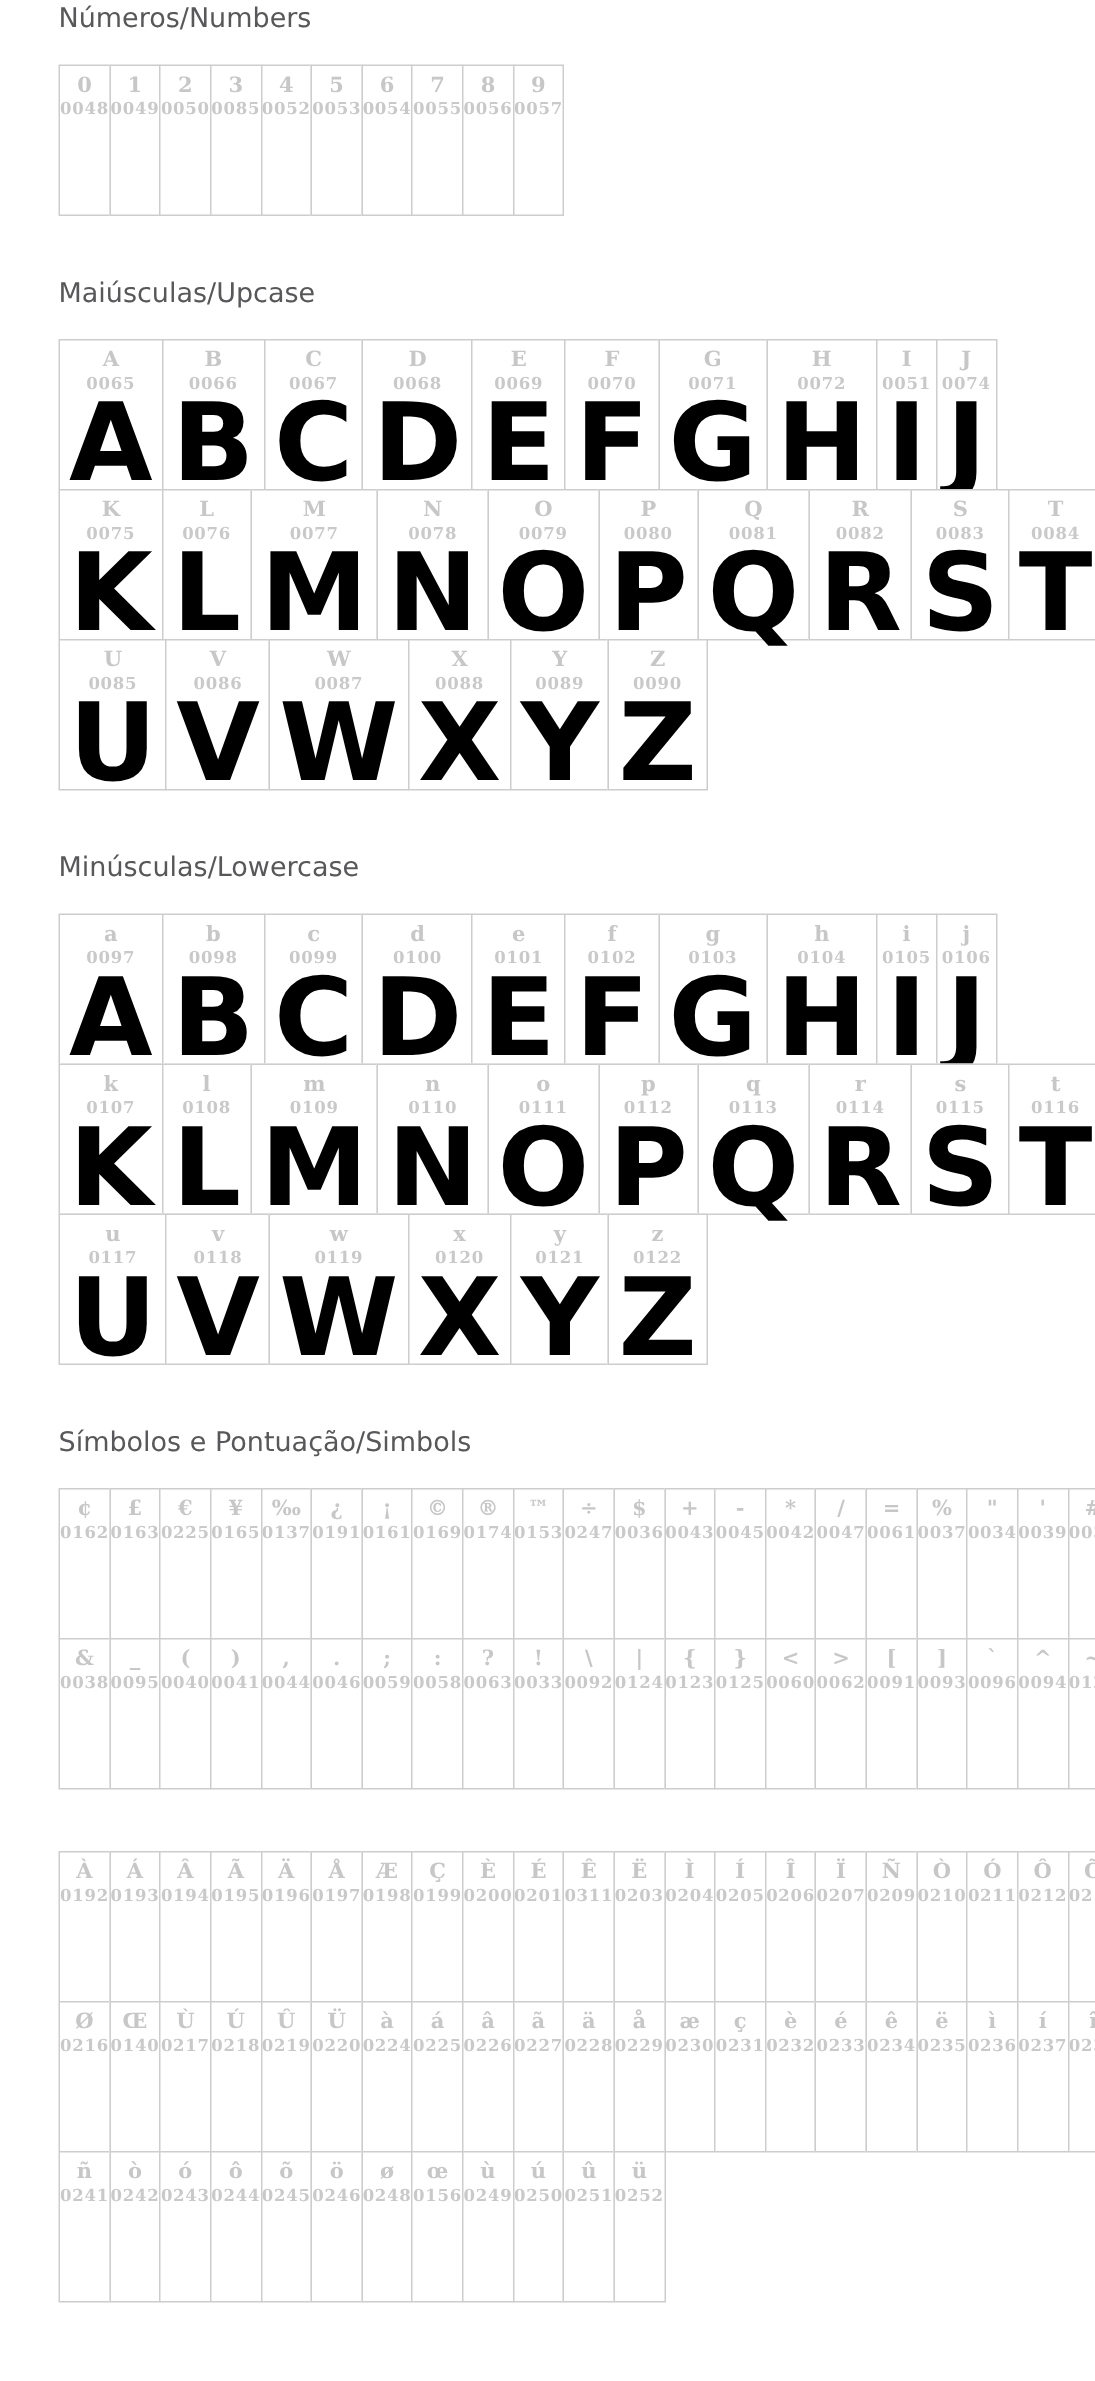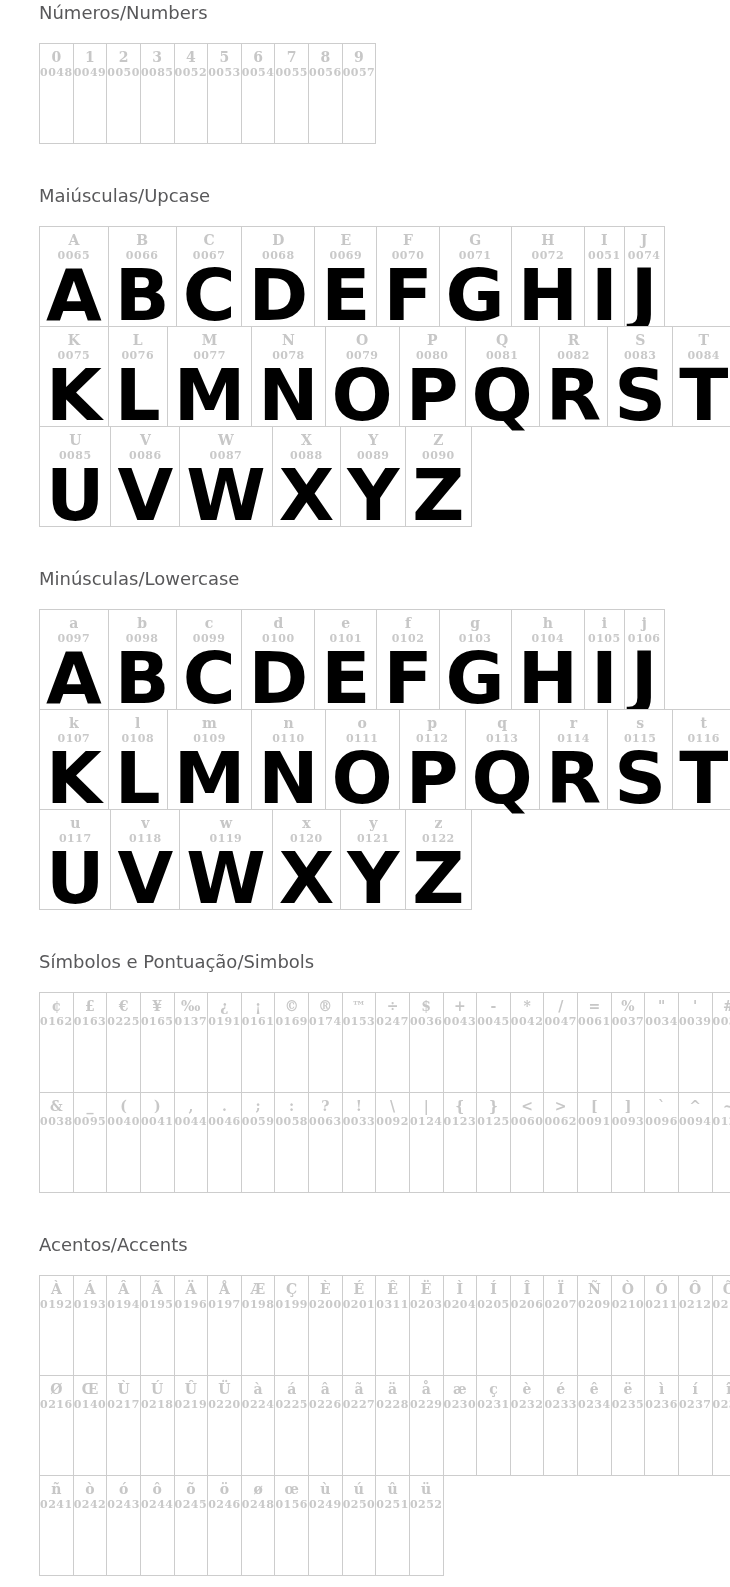--- a/index.html
+++ b/index.html
@@ -632,21 +632,20 @@
           </div>
           <div class="glyph-cell">
             <div class="cell-label">~</div>
             <div class="cell-code">0126</div>
             <div class="cell-glyph"></div>
           </div>
         </div>
       </div>
     </div>
     <div class="section">
-      <h2 class="section-title">Acentos/Accents</h2>
       <div class="glyph-table">
         <div class="glyph-row">
           <div class="glyph-cell">
             <div class="cell-label">À</div>
             <div class="cell-code">0192</div>
             <div class="cell-glyph"></div>
           </div>
           <div class="glyph-cell">
             <div class="cell-label">Á</div>
             <div class="cell-code">0193</div>

